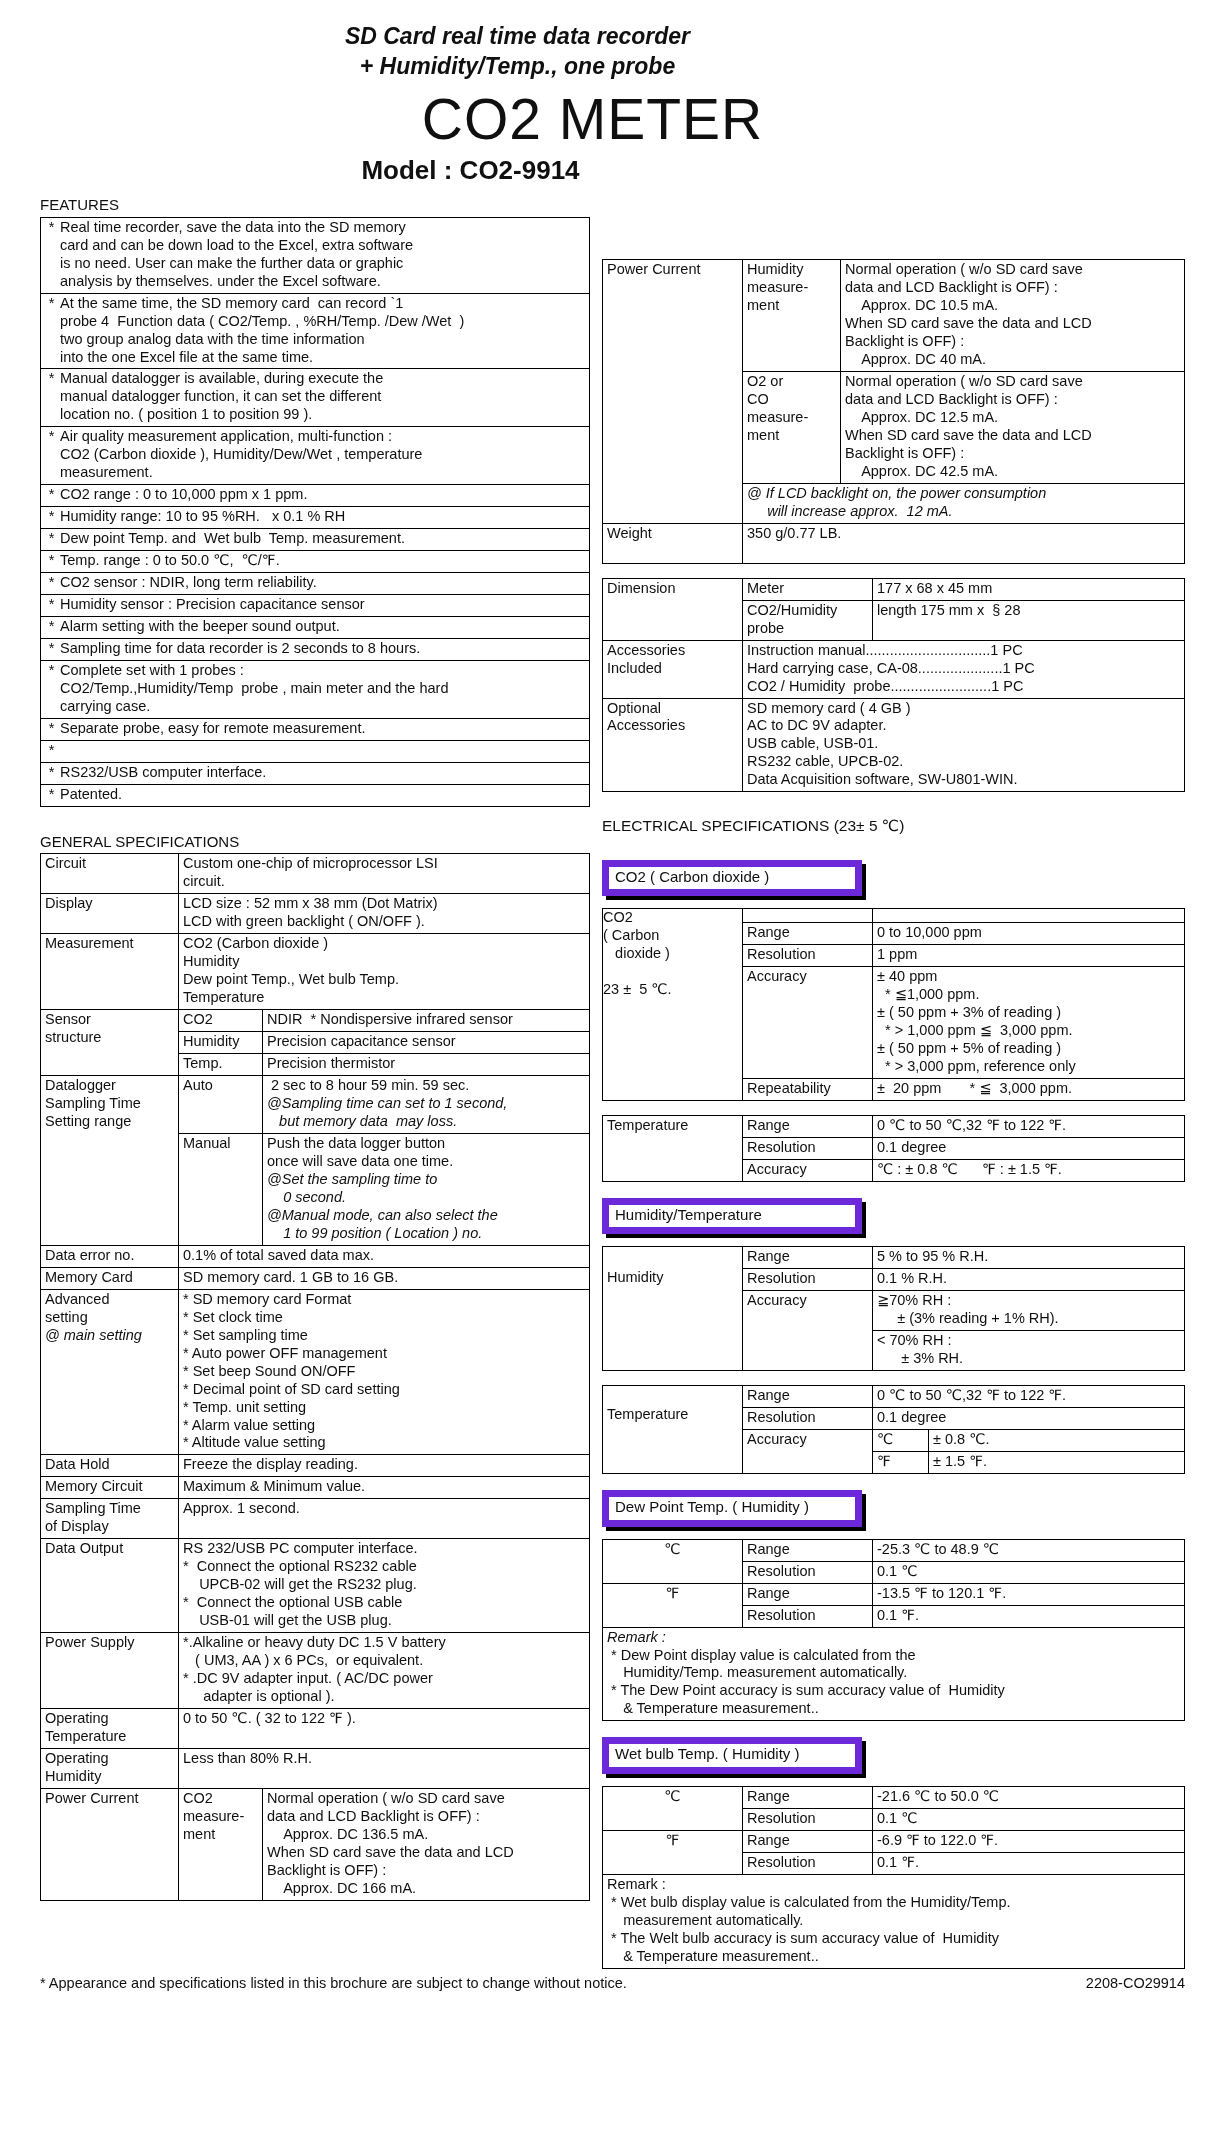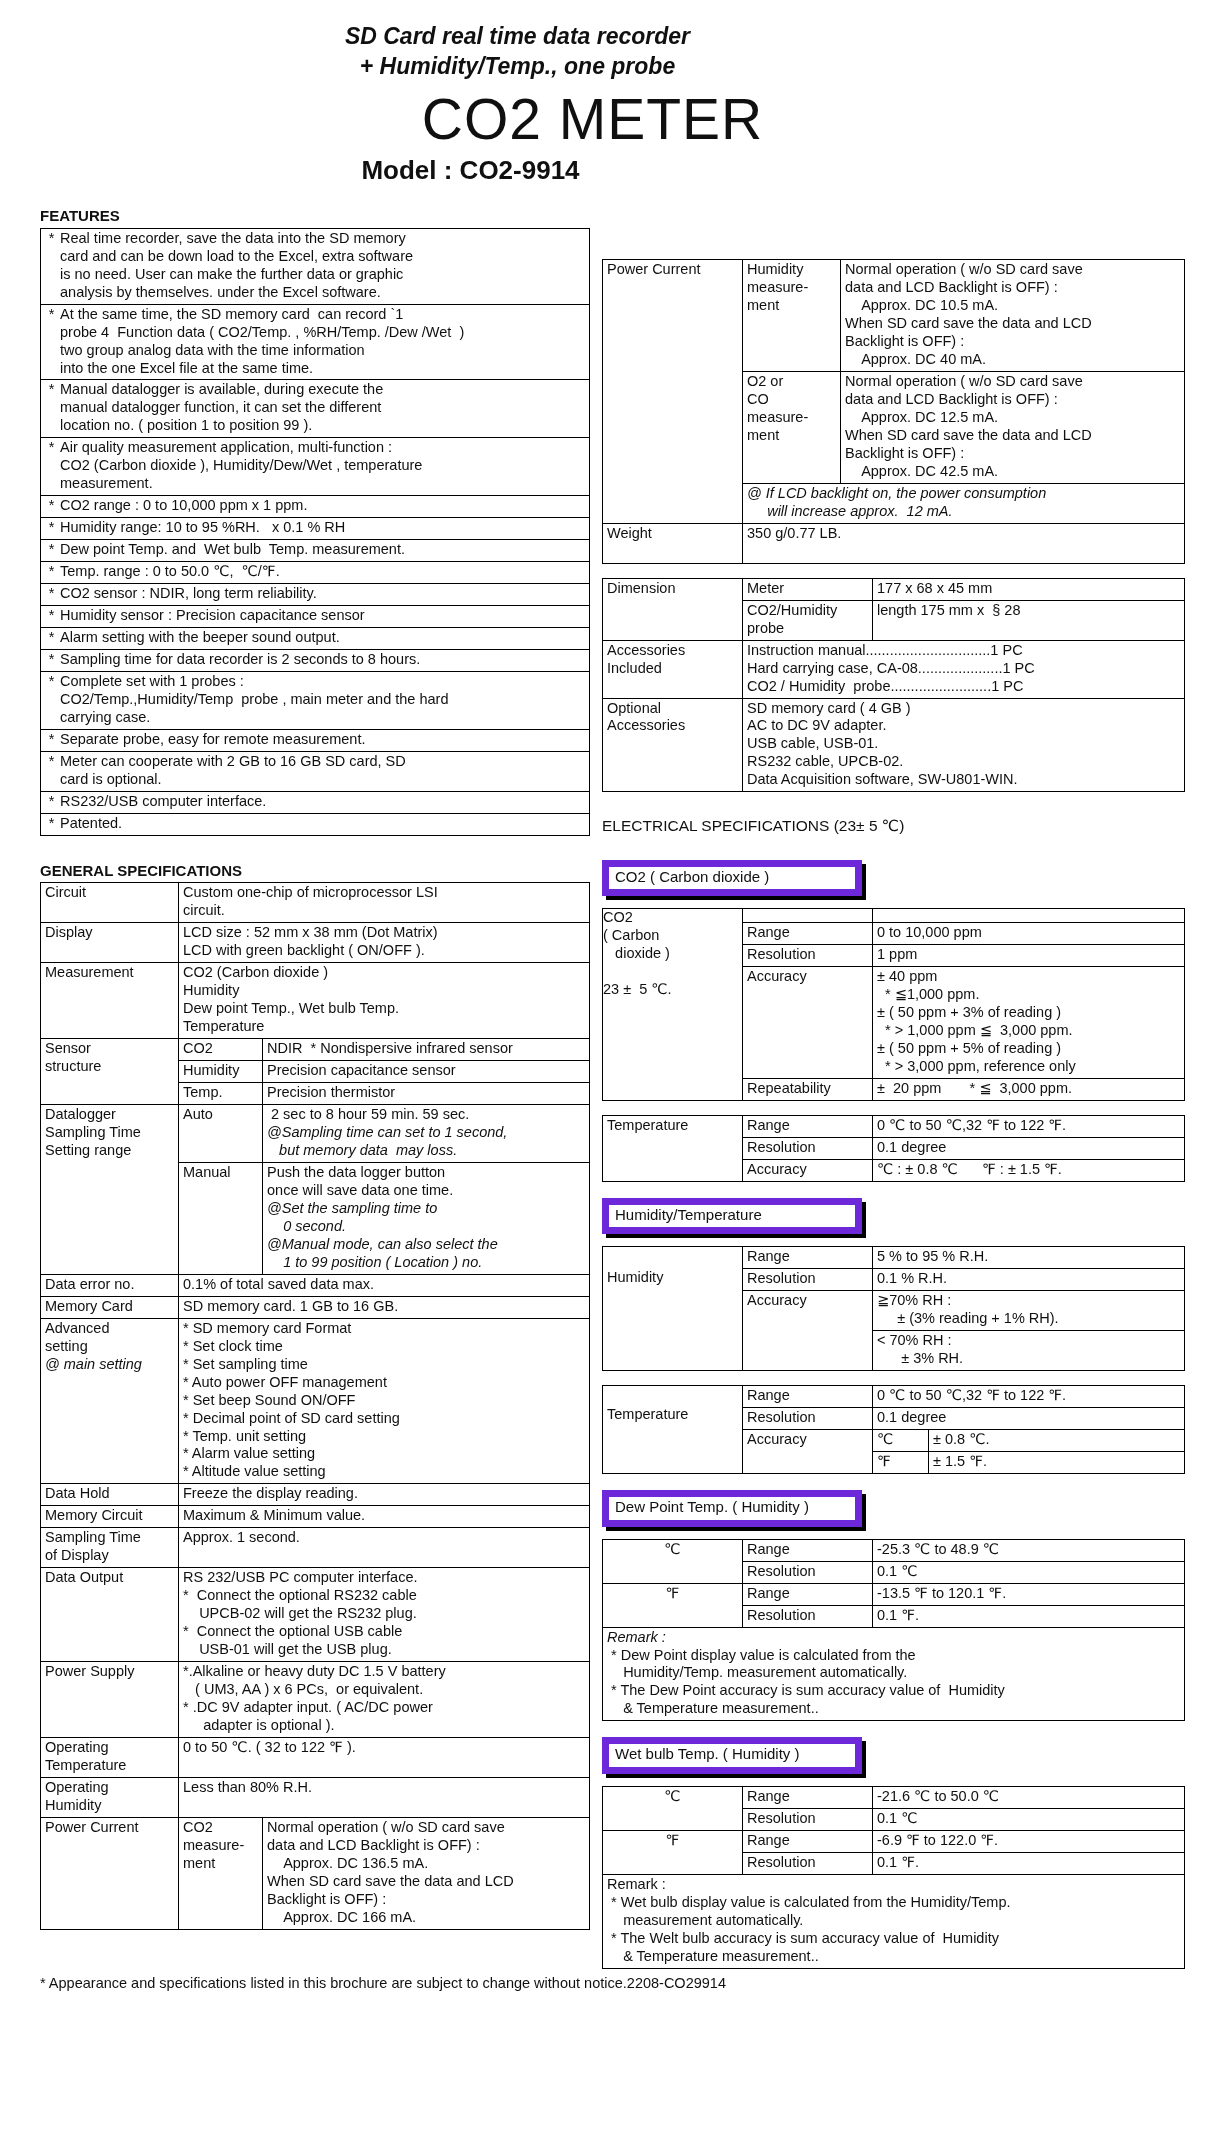--- a/index.html
+++ b/index.html
@@ -10,21 +10,21 @@
   .blk{display:block}
   
   .hdr{text-align:center;margin-top:16px}
   .sub{font-size:23px;font-weight:bold;font-style:italic;line-height:1.3;position:relative;left:-95px}
   .title{font-size:57px;font-weight:normal;line-height:1.02;letter-spacing:1px;position:relative;left:-20px;margin-top:8px}
   .model{font-size:26px;font-weight:bold;position:relative;left:-142px;margin-top:6px}
   
   .cols{display:flex;gap:12px;margin-top:10px;align-items:flex-start}
   .left{width:550px;flex:none}
   .right{width:583px;flex:none}
-  .sec{font-weight:bold;font-size:15px;margin:11px 0 2px 0}
+  .sec{font-weight:normal;font-size:15px;margin:0 0 2px 0}
   .gs{margin-top:26px}
   
   .feat{border:1px solid #000}
   .frow{display:flex;border-bottom:1px solid #000;padding:1px 2px 2px 2px}
   .frow:last-child{border-bottom:none}
   .star{width:17px;flex:none;text-align:center}
   .ftext{flex:1}
   
   table{border-collapse:collapse;width:100%;table-layout:fixed}
   td{border:1px solid #000;padding:1px 4px 2px 4px;vertical-align:top;word-wrap:break-word}
@@ -33,21 +33,21 @@
   .weightrow td{height:36px}
   .e14 td{height:13px;padding:0}
   .side-co2{padding-top:14px}
   .side-hum{padding-top:22px}
   .side-temp{padding-top:20px}
   .ctr{text-align:center}
   
   .eheads{font-weight:normal;font-size:15.5px;margin:24px 0 8px 0}
   .tab{display:inline-block;min-width:234px;border:7px solid #6d28d9;box-shadow:4px 4px 0 0 #000;padding:1px 6px 3px 6px;margin:16px 0 12px 0;font-size:15px}
   
-  .foot{display:flex;margin-top:6px;font-size:14.5px}
+  .foot{display:flex;justify-content:space-between;margin-top:6px;font-size:14.5px}
 </style>
 </head>
 <body>
 
 <div class="page">
 
   <div class="hdr">
     <div class="sub">
       <span class="blk">SD Card real time data recorder</span>
       <span class="blk">+ Humidity/Temp., one probe</span>
@@ -125,22 +125,20 @@
             <span class="ftext pre">Complete set with 1 probes :
 CO2/Temp.,Humidity/Temp  probe , main meter and the hard
 carrying case.</span>
           </div>
         <div class="frow">
             <span class="star">*</span>
             <span class="ftext pre">Separate probe, easy for remote measurement.</span>
           </div>
         <div class="frow">
             <span class="star">*</span>
-            <span class="ftext pre">Meter can cooperate with 2 GB to 16 GB SD card, SD
-card is optional.</span>
           </div>
         <div class="frow">
             <span class="star">*</span>
             <span class="ftext pre">RS232/USB computer interface.</span>
           </div>
         <div class="frow">
             <span class="star">*</span>
             <span class="ftext pre">Patented.</span>
           </div>
       </div>

